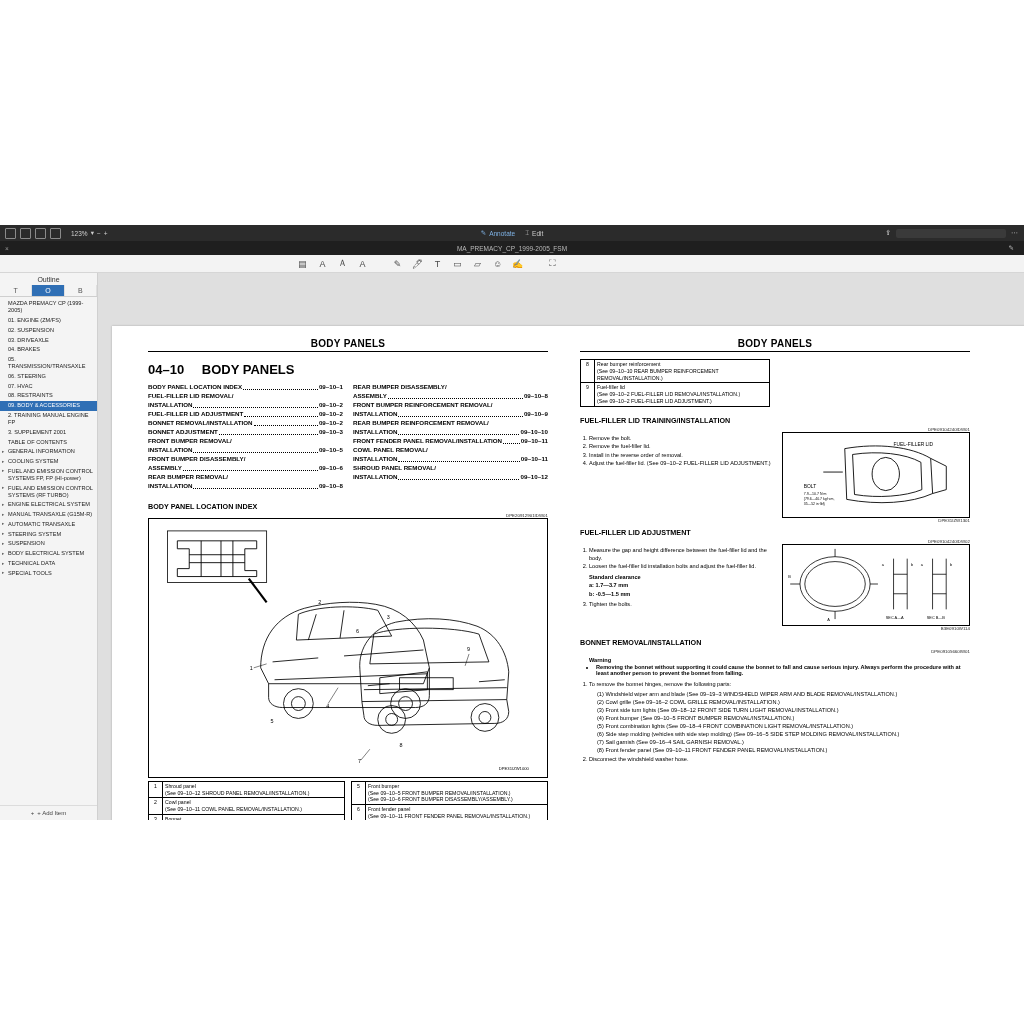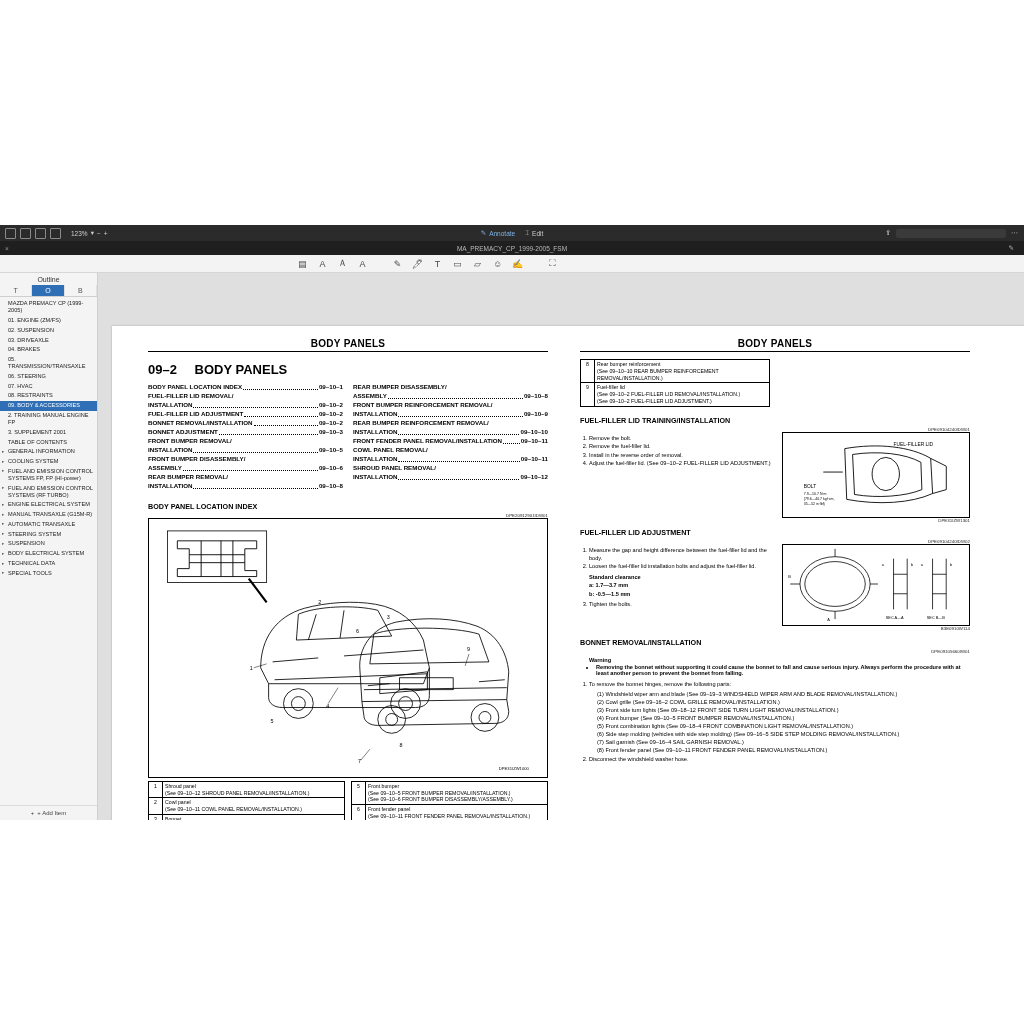--- a/index.html
+++ b/index.html
@@ -168,21 +168,21 @@
       </div>
     </div>
 
     <div class="viewer">
       <div class="page">
 
         <div class="col colL">
           <div class="hdr">BODY PANELS</div>
 
           <h1 class="sec">
-            <span class="num">09–2</span>
+            <span class="num">04–10</span>
             <span>BODY PANELS</span>
           </h1>
 
           <div class="toc">
             <div class="tcol" id="toc-left">
                 <div class="row">
                   <span>BODY PANEL LOCATION INDEX</span>
                   <span class="dots"></span>
                   <span>09–10–1</span>
                 </div>

